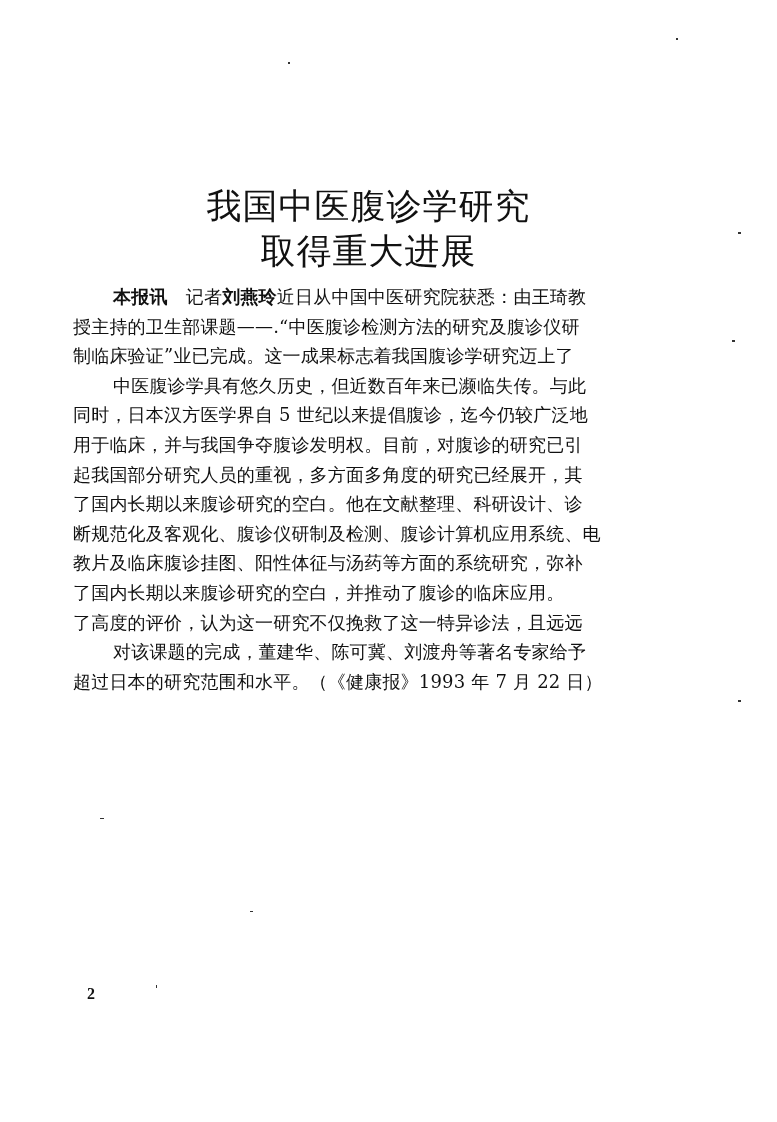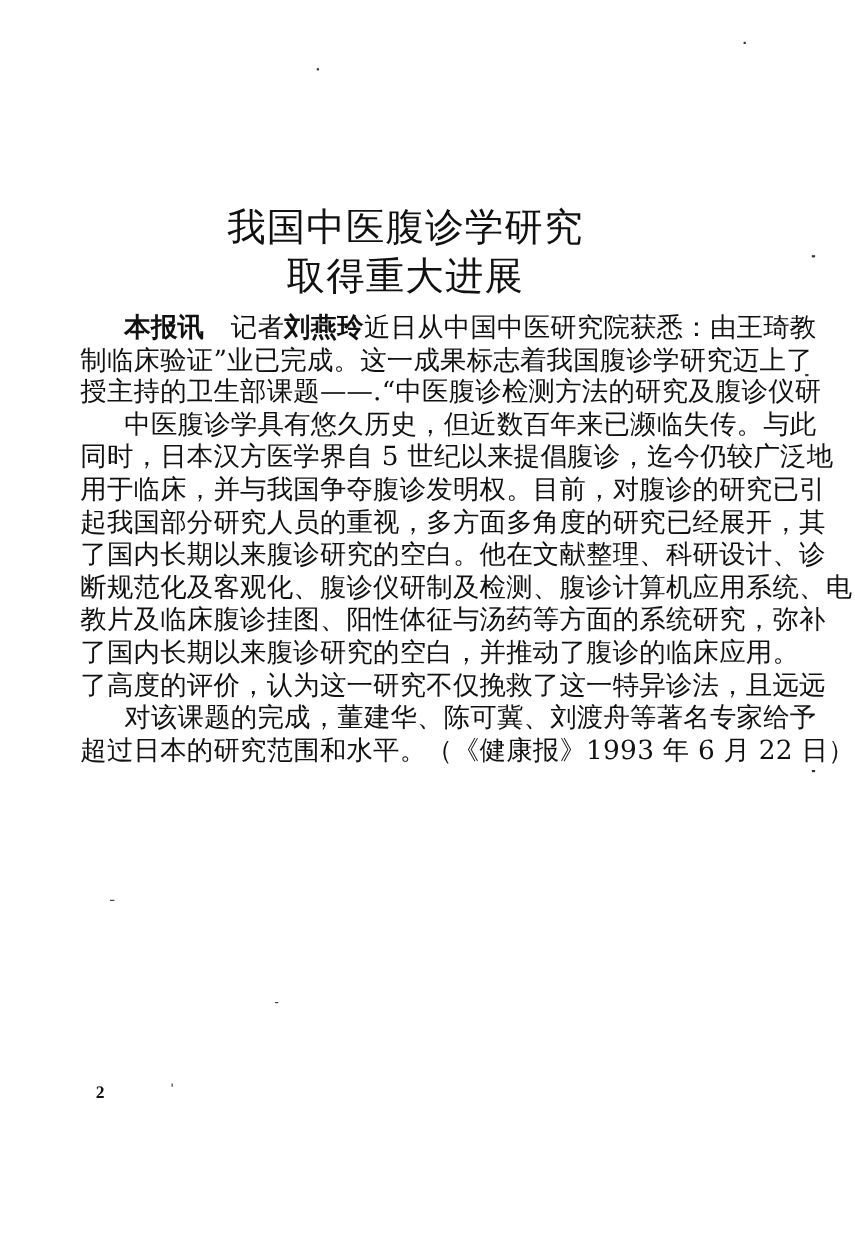--- a/index.html
+++ b/index.html
@@ -3,59 +3,59 @@
 <meta charset="utf-8">
 <style>
   html, body { margin: 0; padding: 0; background: #ffffff; }
   body { width: 777px; height: 1122px; position: relative; overflow: hidden;
          font-family: "DejaVu Serif", "Liberation Serif", serif; color: #111; }
   .title { position: absolute; left: 0; width: 777px; text-align: center;
            font-size: 35px; letter-spacing: 1px; font-weight: normal; }
   .t1 { top: 160px; left: -20px; }
   .t2 { top: 205px; left: -20px; }
   .body { position: absolute; left: 73px; top: 282px; width: 600px;
-          font-size: 24px; line-height: 29.6px; letter-spacing: 0.2px; }
+          font-size: 18px; line-height: 29.6px; letter-spacing: 0.2px; }
   .line { display: block; white-space: nowrap; }
   .indent { padding-left: 40px; }
   .bold { font-weight: bold; }
   .page-num { position: absolute; left: 87px; top: 985px; font-size: 16px;
               font-weight: bold; font-family: "Liberation Serif", serif; }
   .speck { position: absolute; background: #333; }
 </style>
 </head>
 <body>
 
 <h1 class="title t1">我国中医腹诊学研究</h1>
 <h1 class="title t2">取得重大进展</h1>
 
 <div class="body">
 
   <div>
     <span class="line indent">
       <span class="bold">本报讯</span><span>　</span><span>记者</span><span class="bold">刘燕玲</span><span>近日从中国中医研究院获悉：由王琦教</span>
     </span>
+    <span class="line">授主持的卫生部课题——.“中医腹诊检测方法的研究及腹诊仪研</span>
     <span class="line">制临床验证”业已完成。这一成果标志着我国腹诊学研究迈上了</span>
-    <span class="line">授主持的卫生部课题——.“中医腹诊检测方法的研究及腹诊仪研</span>
   </div>
 
   <div>
     <span class="line indent">中医腹诊学具有悠久历史，但近数百年来已濒临失传。与此</span>
     <span class="line">同时，日本汉方医学界自 5 世纪以来提倡腹诊，迄今仍较广泛地</span>
     <span class="line">用于临床，并与我国争夺腹诊发明权。目前，对腹诊的研究已引</span>
     <span class="line">起我国部分研究人员的重视，多方面多角度的研究已经展开，其</span>
     <span class="line">了国内长期以来腹诊研究的空白。他在文献整理、科研设计、诊</span>
     <span class="line">断规范化及客观化、腹诊仪研制及检测、腹诊计算机应用系统、电</span>
     <span class="line">教片及临床腹诊挂图、阳性体征与汤药等方面的系统研究，弥补</span>
     <span class="line">了国内长期以来腹诊研究的空白，并推动了腹诊的临床应用。</span>
   </div>
 
   <div>
     <span class="line">了高度的评价，认为这一研究不仅挽救了这一特异诊法，且远远</span>
     <span class="line indent">对该课题的完成，董建华、陈可冀、刘渡舟等著名专家给予</span>
-    <span class="line">超过日本的研究范围和水平。（《健康报》1993 年 6 月 22 日）</span>
+    <span class="line">超过日本的研究范围和水平。（《健康报》1993 年 7 月 22 日）</span>
   </div>
 </div>
 
 <div class="speck" style="left:288px;top:62px;width:2px;height:2px;"></div>
 <div class="speck" style="left:676px;top:38px;width:2px;height:2px;"></div>
 <div class="speck" style="left:738px;top:232px;width:3px;height:2px;"></div>
 <div class="speck" style="left:732px;top:340px;width:3px;height:2px;"></div>
 <div class="speck" style="left:738px;top:700px;width:3px;height:2px;"></div>
 <div class="speck" style="left:100px;top:818px;width:4px;height:1px;"></div>
 <div class="speck" style="left:250px;top:911px;width:3px;height:1px;"></div>

